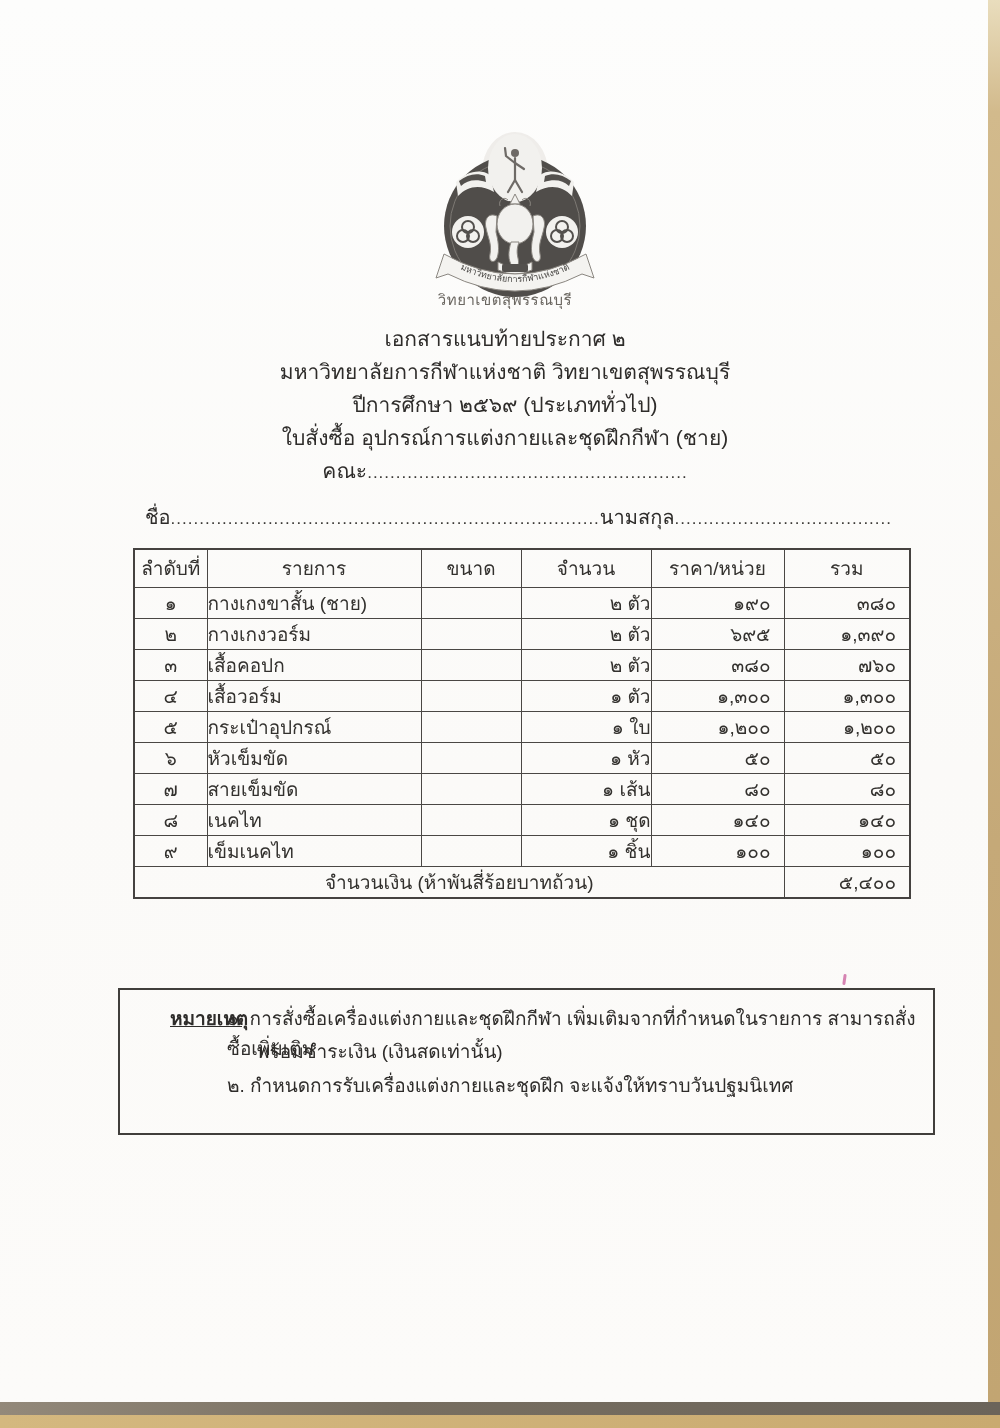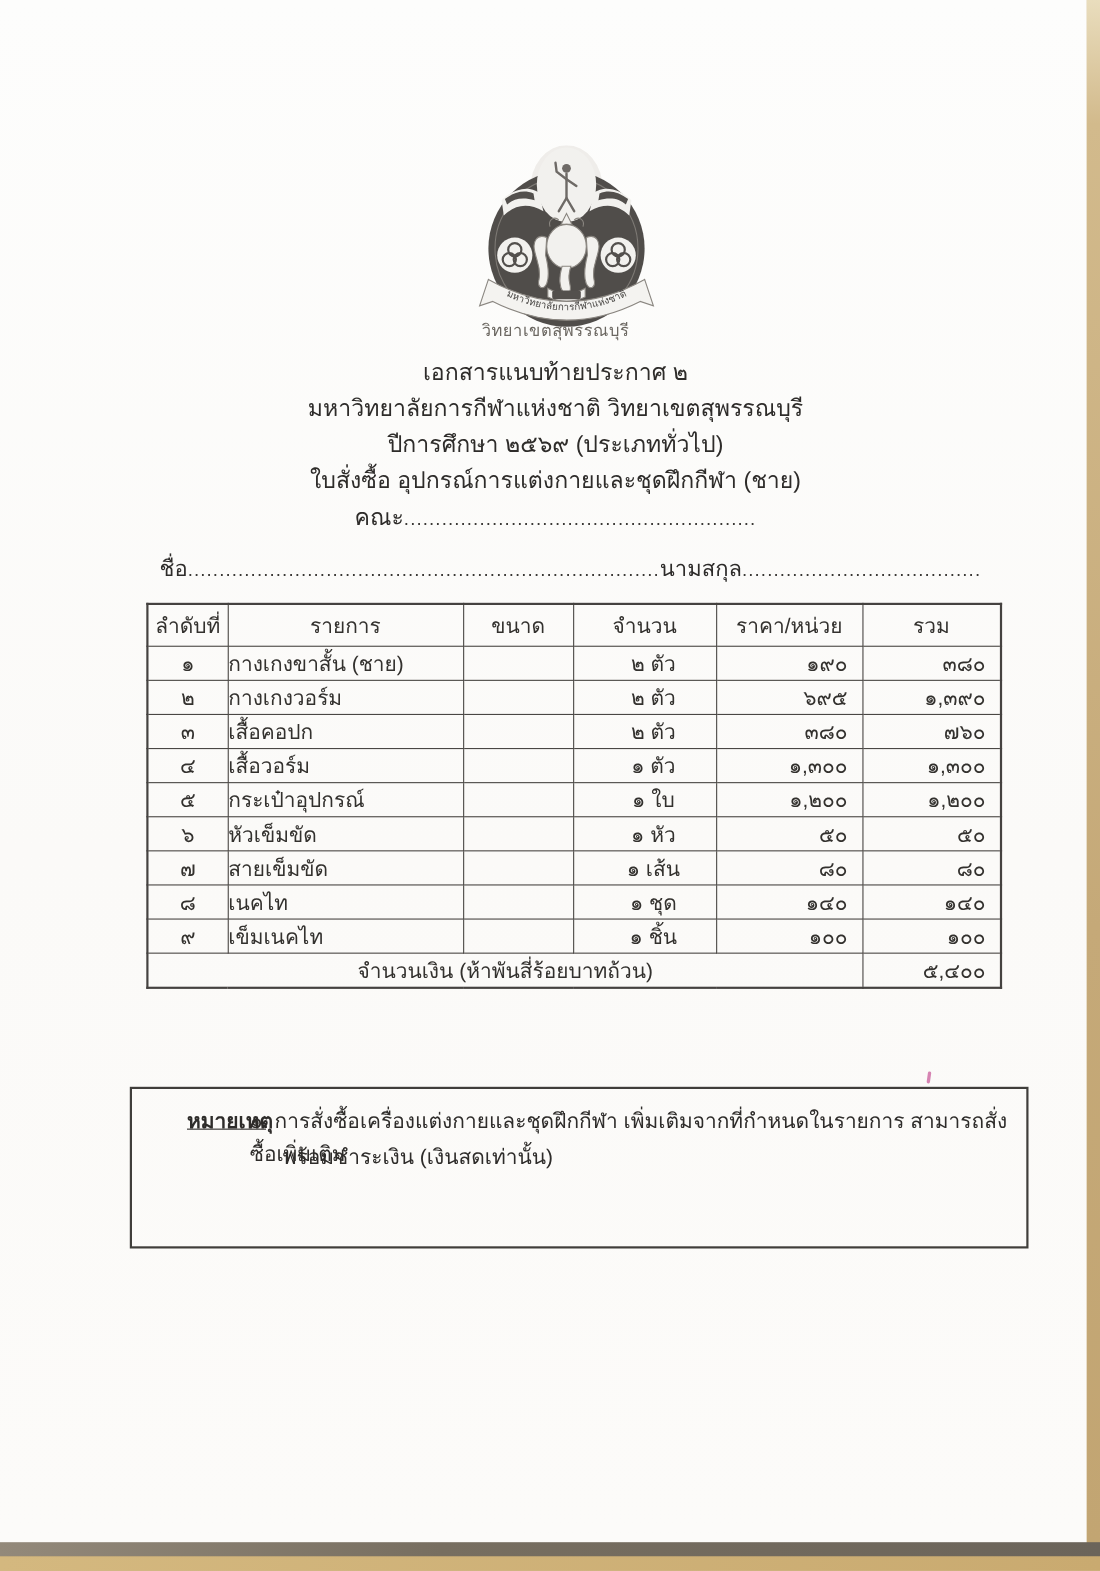--- a/index.html
+++ b/index.html
@@ -56,21 +56,21 @@
     font-size:19px; color:#33312e;
   }
   .order-table th, .order-table td {
     border:1px solid #4a4744; font-weight:normal; overflow:hidden;
   }
   .order-table { border:2px solid #454240; }
   .order-table th { height:38px; text-align:center; font-size:19px;margin-top:36px; }
   .order-table td { height:31px; }
   .c-no   { text-align:center; }
   .c-item { text-align:left; }
-  .c-qty  { text-align:center;padding-left:16px; }
+  .c-qty  { text-align:right;padding-left:16px; }
   .c-price{ text-align:right; padding-right:13px; }
   .c-total{ text-align:right; padding-right:13px; }
   .c-sumlabel { text-align:center; height:33px; }
 
   
   .notes-box {
     position:absolute; left:118px; top:988px; width:817px; height:147px;
     border:2px solid #403e3b; background:transparent;
     font-size:19px; color:#2e2c2a;
   }
@@ -261,20 +261,21 @@
           <td colspan="5" class="c-sumlabel">จำนวนเงิน (ห้าพันสี่ร้อยบาทถ้วน)</td>
           <td class="c-total">๕,๔๐๐</td>
         </tr>
       </tfoot>
     </table>
 
     <div class="notes-box">
       <span class="note-label">หมายเหตุ</span>
       <div class="note-l1"><span>๑.</span><span> การสั่งซื้อเครื่องแต่งกายและชุดฝึกกีฬา เพิ่มเติมจากที่กำหนดในรายการ สามารถสั่งซื้อเพิ่มเติม</span></div>
       <div class="note-l2"><span>พร้อมชำระเงิน </span><span class="bold">(เงินสดเท่านั้น)</span></div>
+      <div class="note-l3"><span>๒.</span><span> กำหนดการรับเครื่องแต่งกายและชุดฝึก จะแจ้งให้ทราบวันปฐมนิเทศ</span></div>
     </div>
 
     <div class="pink-artifact"></div>
   </div>
 
   <div class="edge-right"></div>
   <div class="edge-bottom-dark"></div>
   <div class="edge-bottom-tan"></div>
 </div>
 

